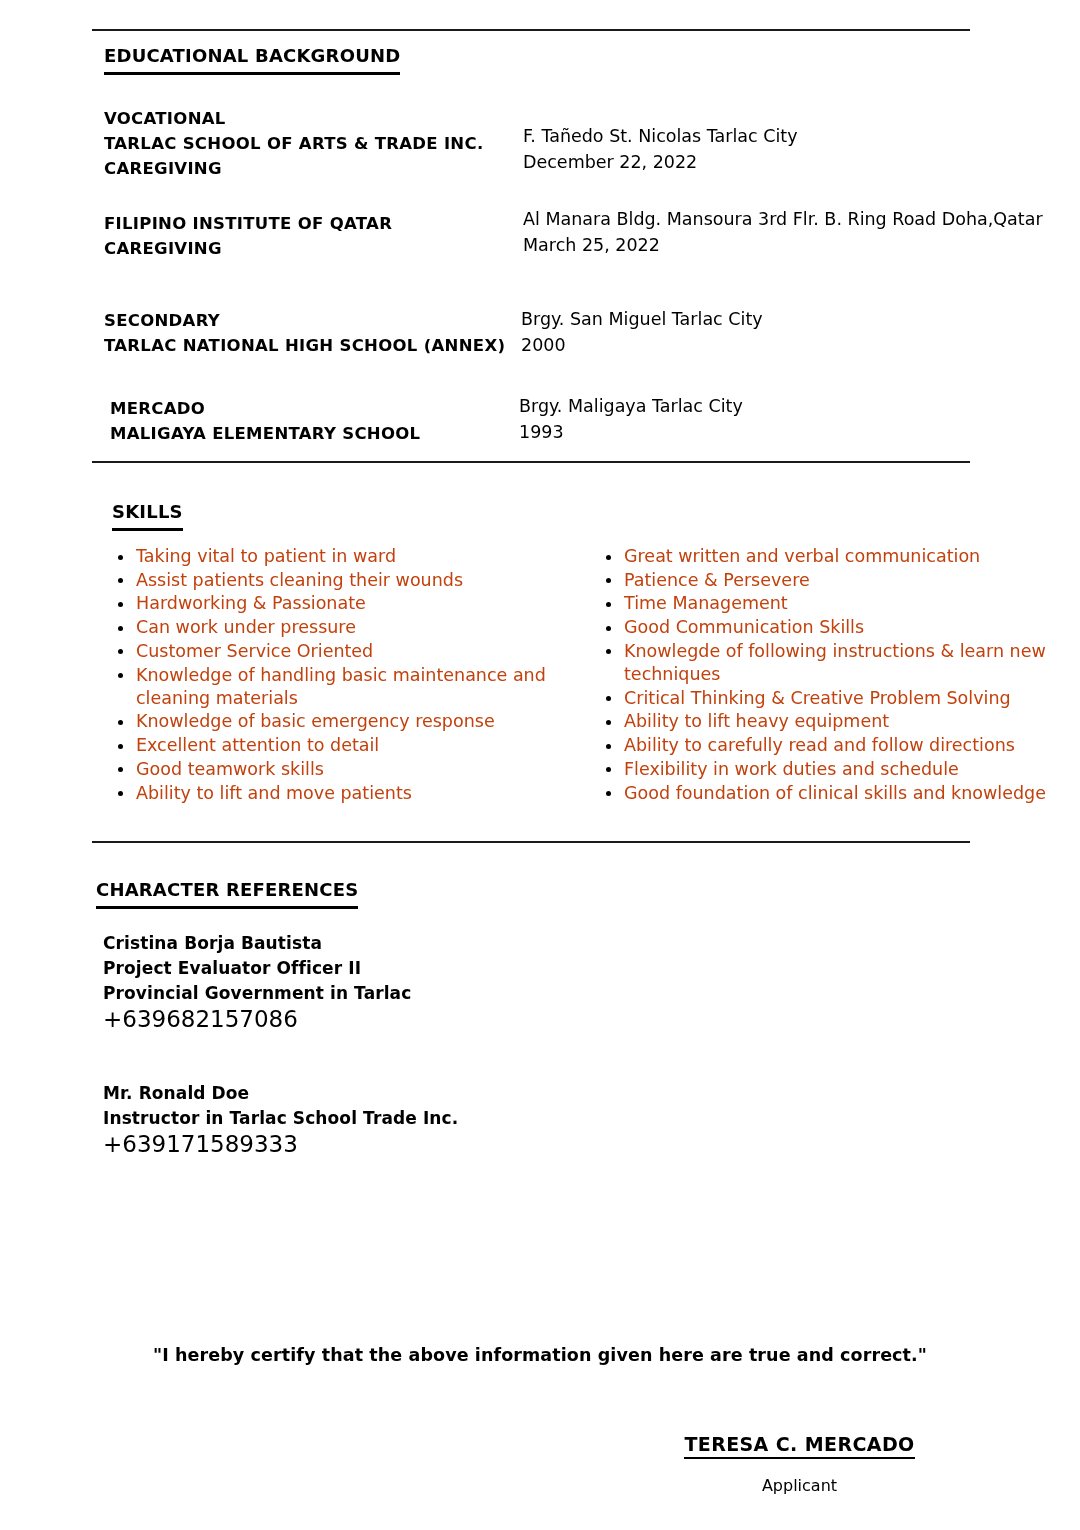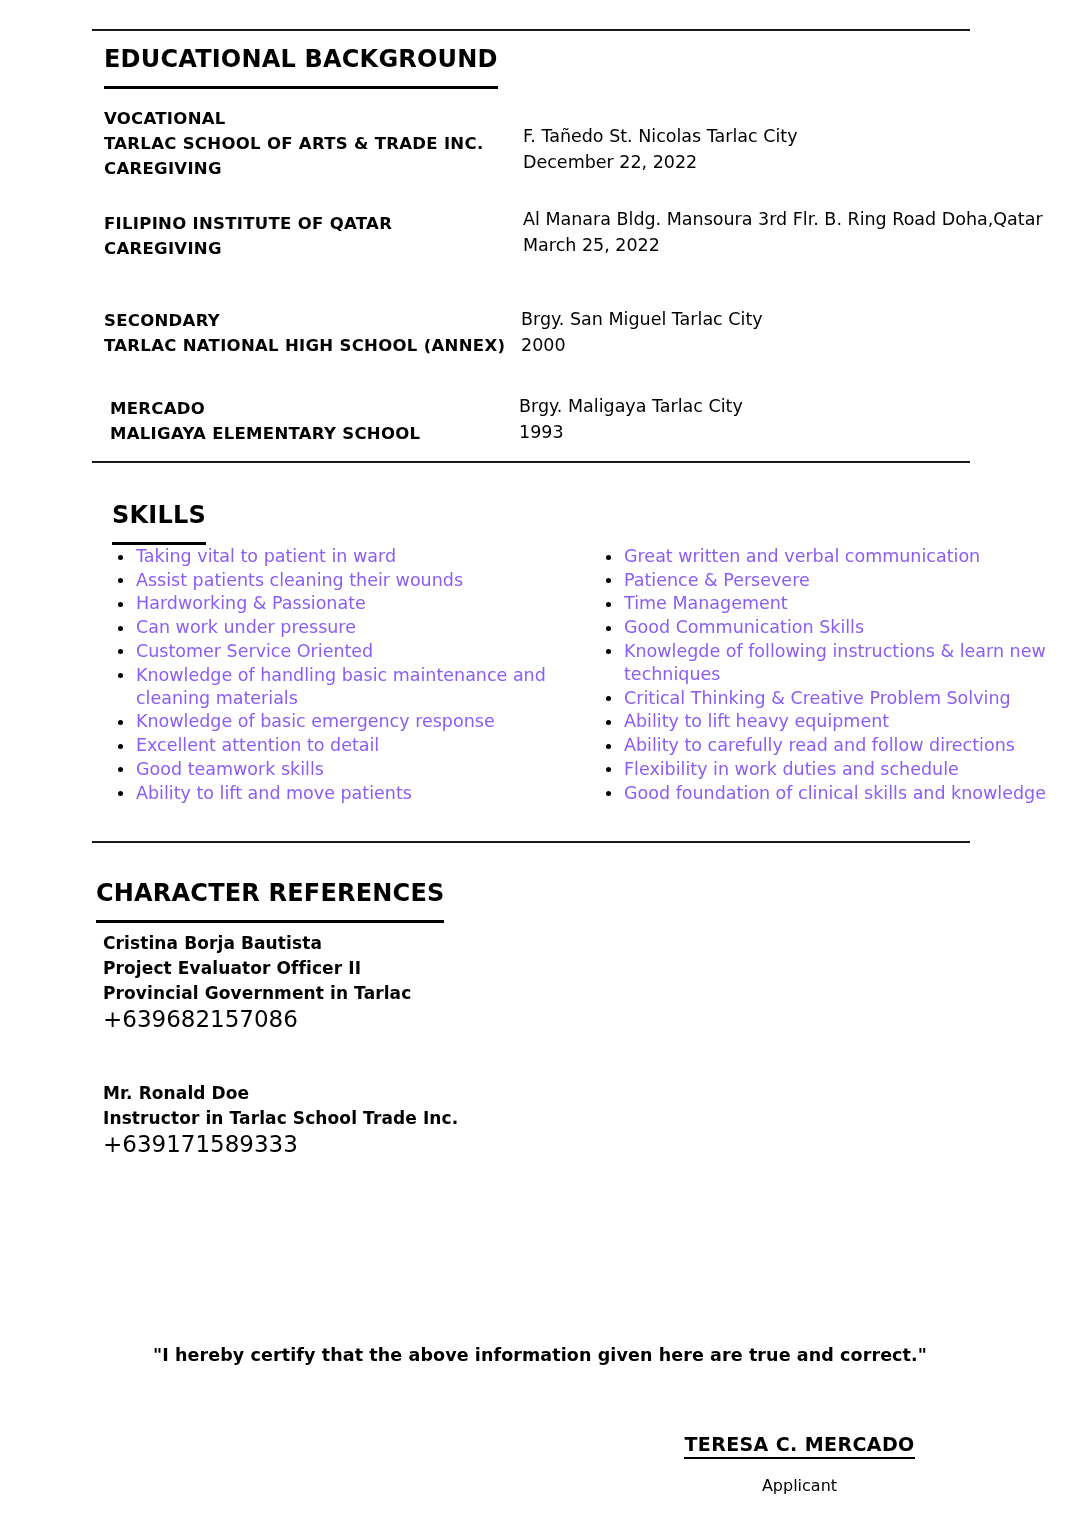--- a/index.html
+++ b/index.html
@@ -32,25 +32,25 @@
   }
   .rule-top    { top: 29px; }
   .rule-mid    { top: 461px; }
   .rule-bottom { top: 841px; }
 
   
   .section-heading {
     position: absolute;
     font-family: "DejaVu Sans", sans-serif;
     font-weight: bold;
-    font-size: 24px;
+    font-size: 18px;
     letter-spacing: 0.2px;
     color: #000;
     white-space: nowrap;
-    padding-bottom: 14px;
+    padding-bottom: 6px;
     border-bottom: 3px solid #000;
     line-height: 1.1;
   }
   .heading-education  { left: 104px; top: 46px; }
   .heading-skills     { left: 112px; top: 502px; }
   .heading-references { left: 96px; top: 880px; }
   .edu-left {
     position: absolute;
     font-weight: bold;
     font-size: 16.5px;
@@ -97,21 +97,21 @@
     list-style: none;
     margin: 0;
     padding: 0;
   }
   ul.skills-list li {
     position: relative;
     padding-left: 32px;
     font-size: 17.5px;
     line-height: 23.2px;
     font-weight: normal;
-    color: #8b5cf6;
+    color: #c2410c;
     margin: 0 0 0.5px 0;
   }
   ul.skills-list li::before {
     content: "";
     position: absolute;
     left: 14px;
     top: 9.5px;
     width: 5px;
     height: 5px;
     border-radius: 50%;

